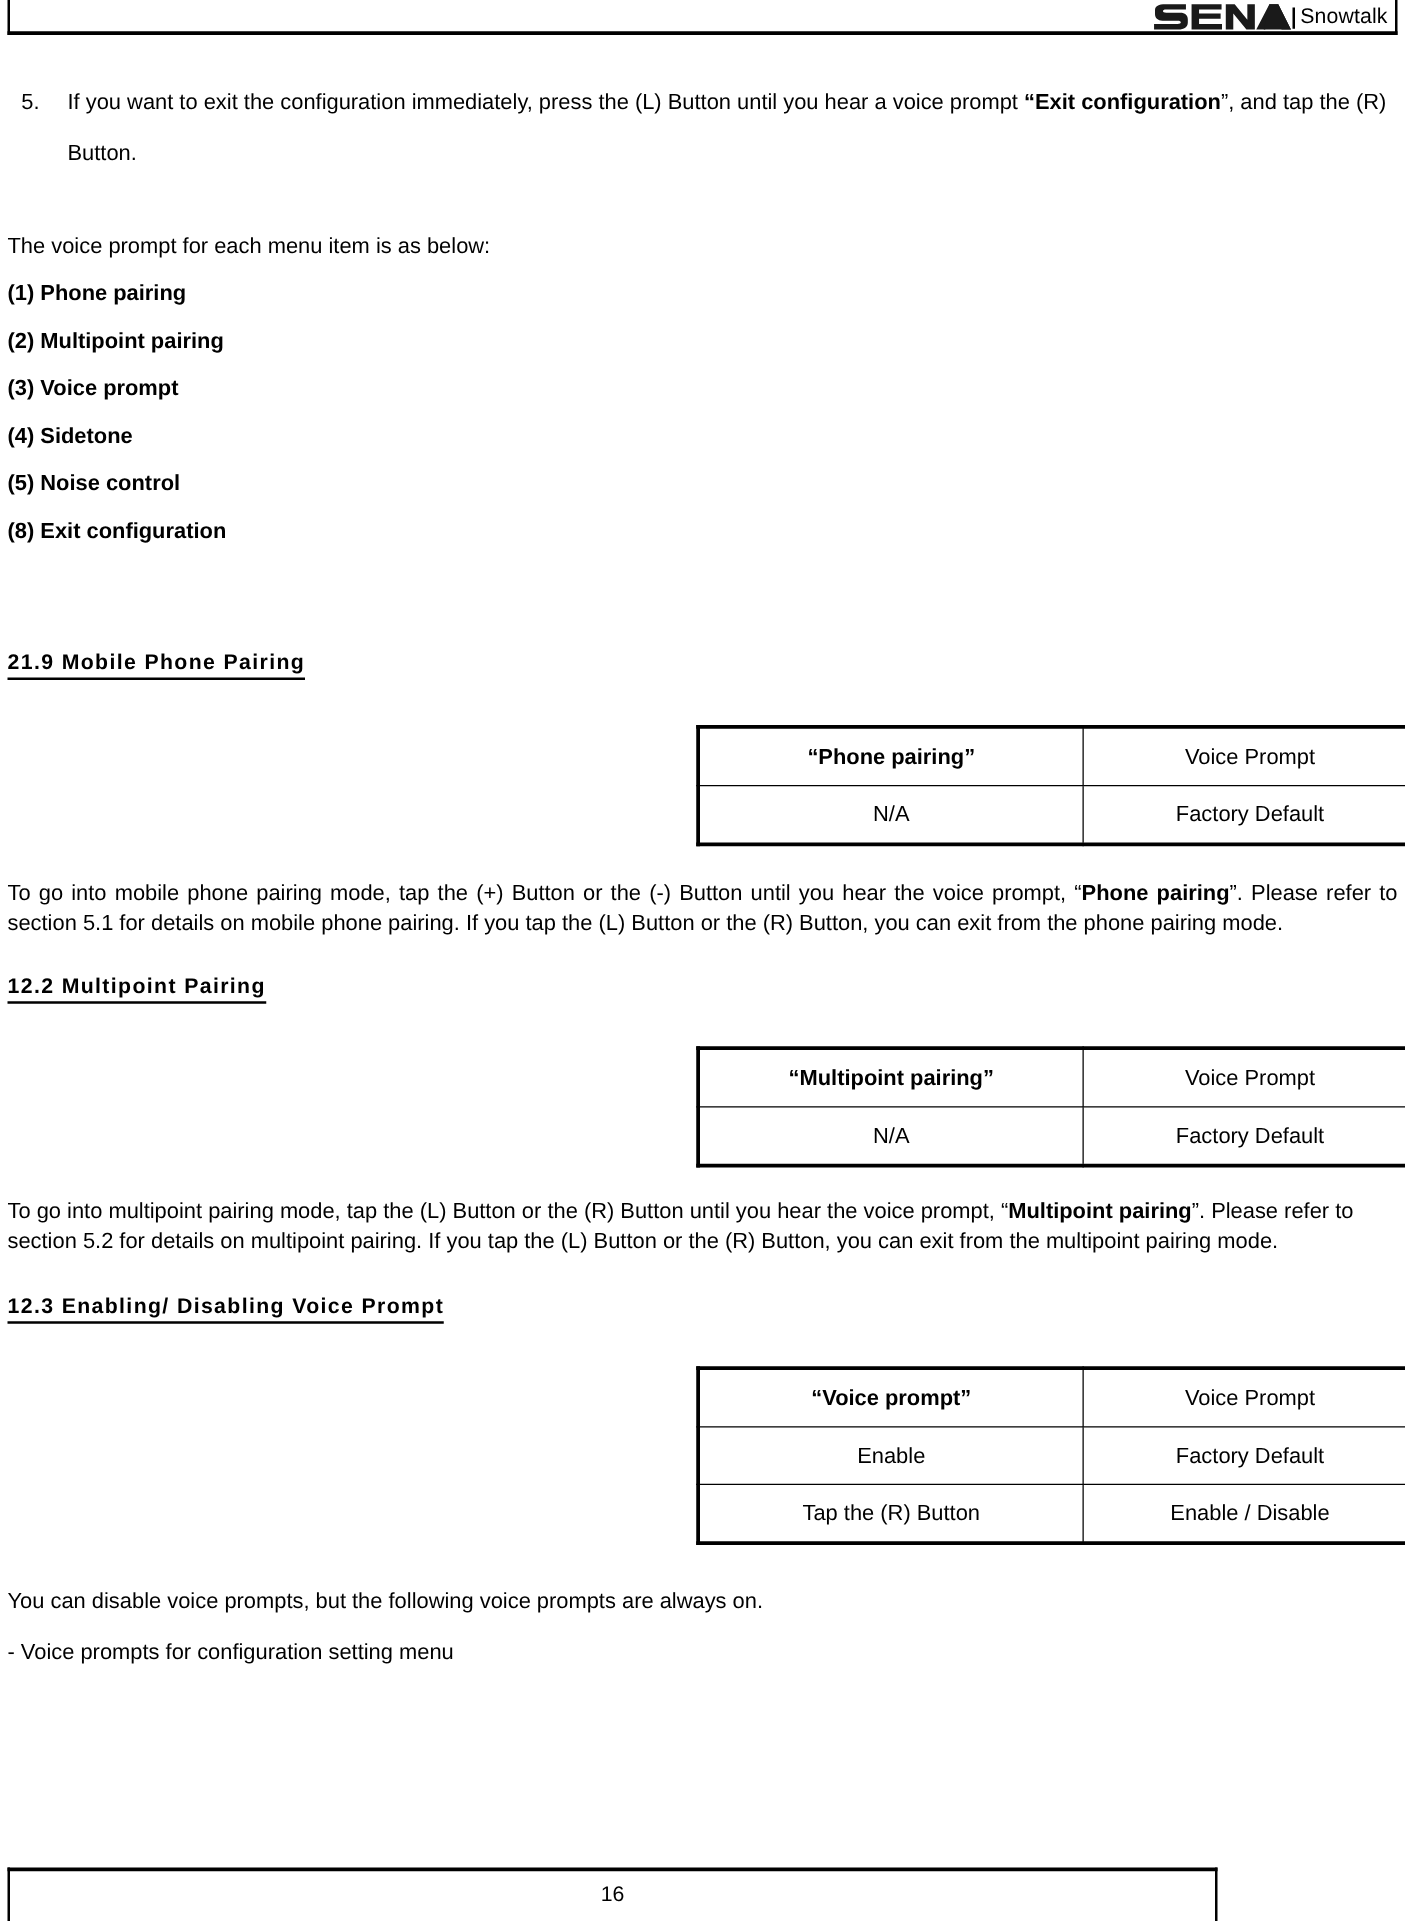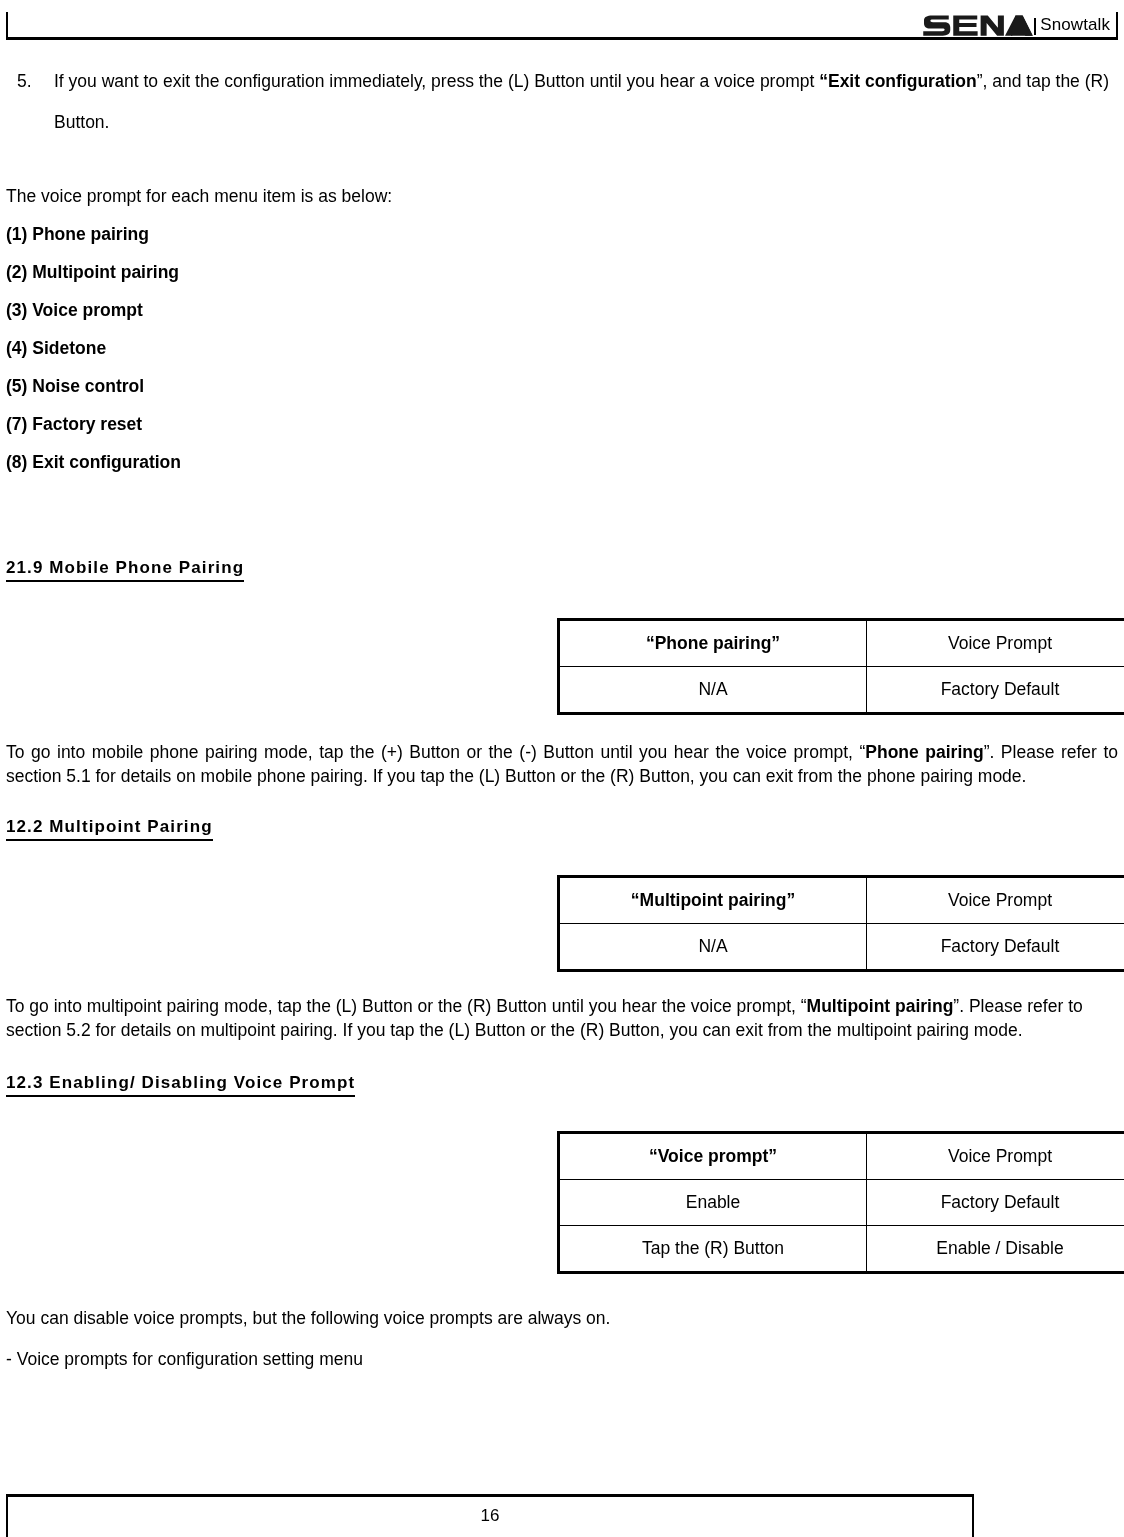--- a/index.html
+++ b/index.html
@@ -13,21 +13,21 @@
     position: relative;
     font-family: "Liberation Sans", sans-serif;
     color: #000000;
     overflow: hidden;
   }
 
   
   .header {
     position: absolute;
     left: 6px;
-    top: 12px;
+    top: 0px;
     width: 1112px;
     height: 28px;
     border-left: 2px solid #000;
     border-right: 2px solid #000;
     border-bottom: 3px solid #000;
     box-sizing: border-box;
     padding-left: 31px;
   }
   .header-brand {
     position: absolute;
@@ -198,21 +198,20 @@
   </div>
 
   <p class="intro-line">The voice prompt for each menu item is as below:</p>
 
   <ul class="menu-list">
     <li>(1) Phone pairing</li>
     <li>(2) Multipoint pairing</li>
     <li>(3) Voice prompt</li>
     <li>(4) Sidetone</li>
     <li>(5) Noise control</li>
-    <li>(7) Factory reset</li>
     <li>(8) Exit configuration</li>
   </ul>
 
   <div class="section-wrap-1">
     <h2 class="section">21.9 Mobile Phone Pairing</h2>
   </div>
 
   <div class="table-wrap">
     <table class="spec">
       <tbody>

